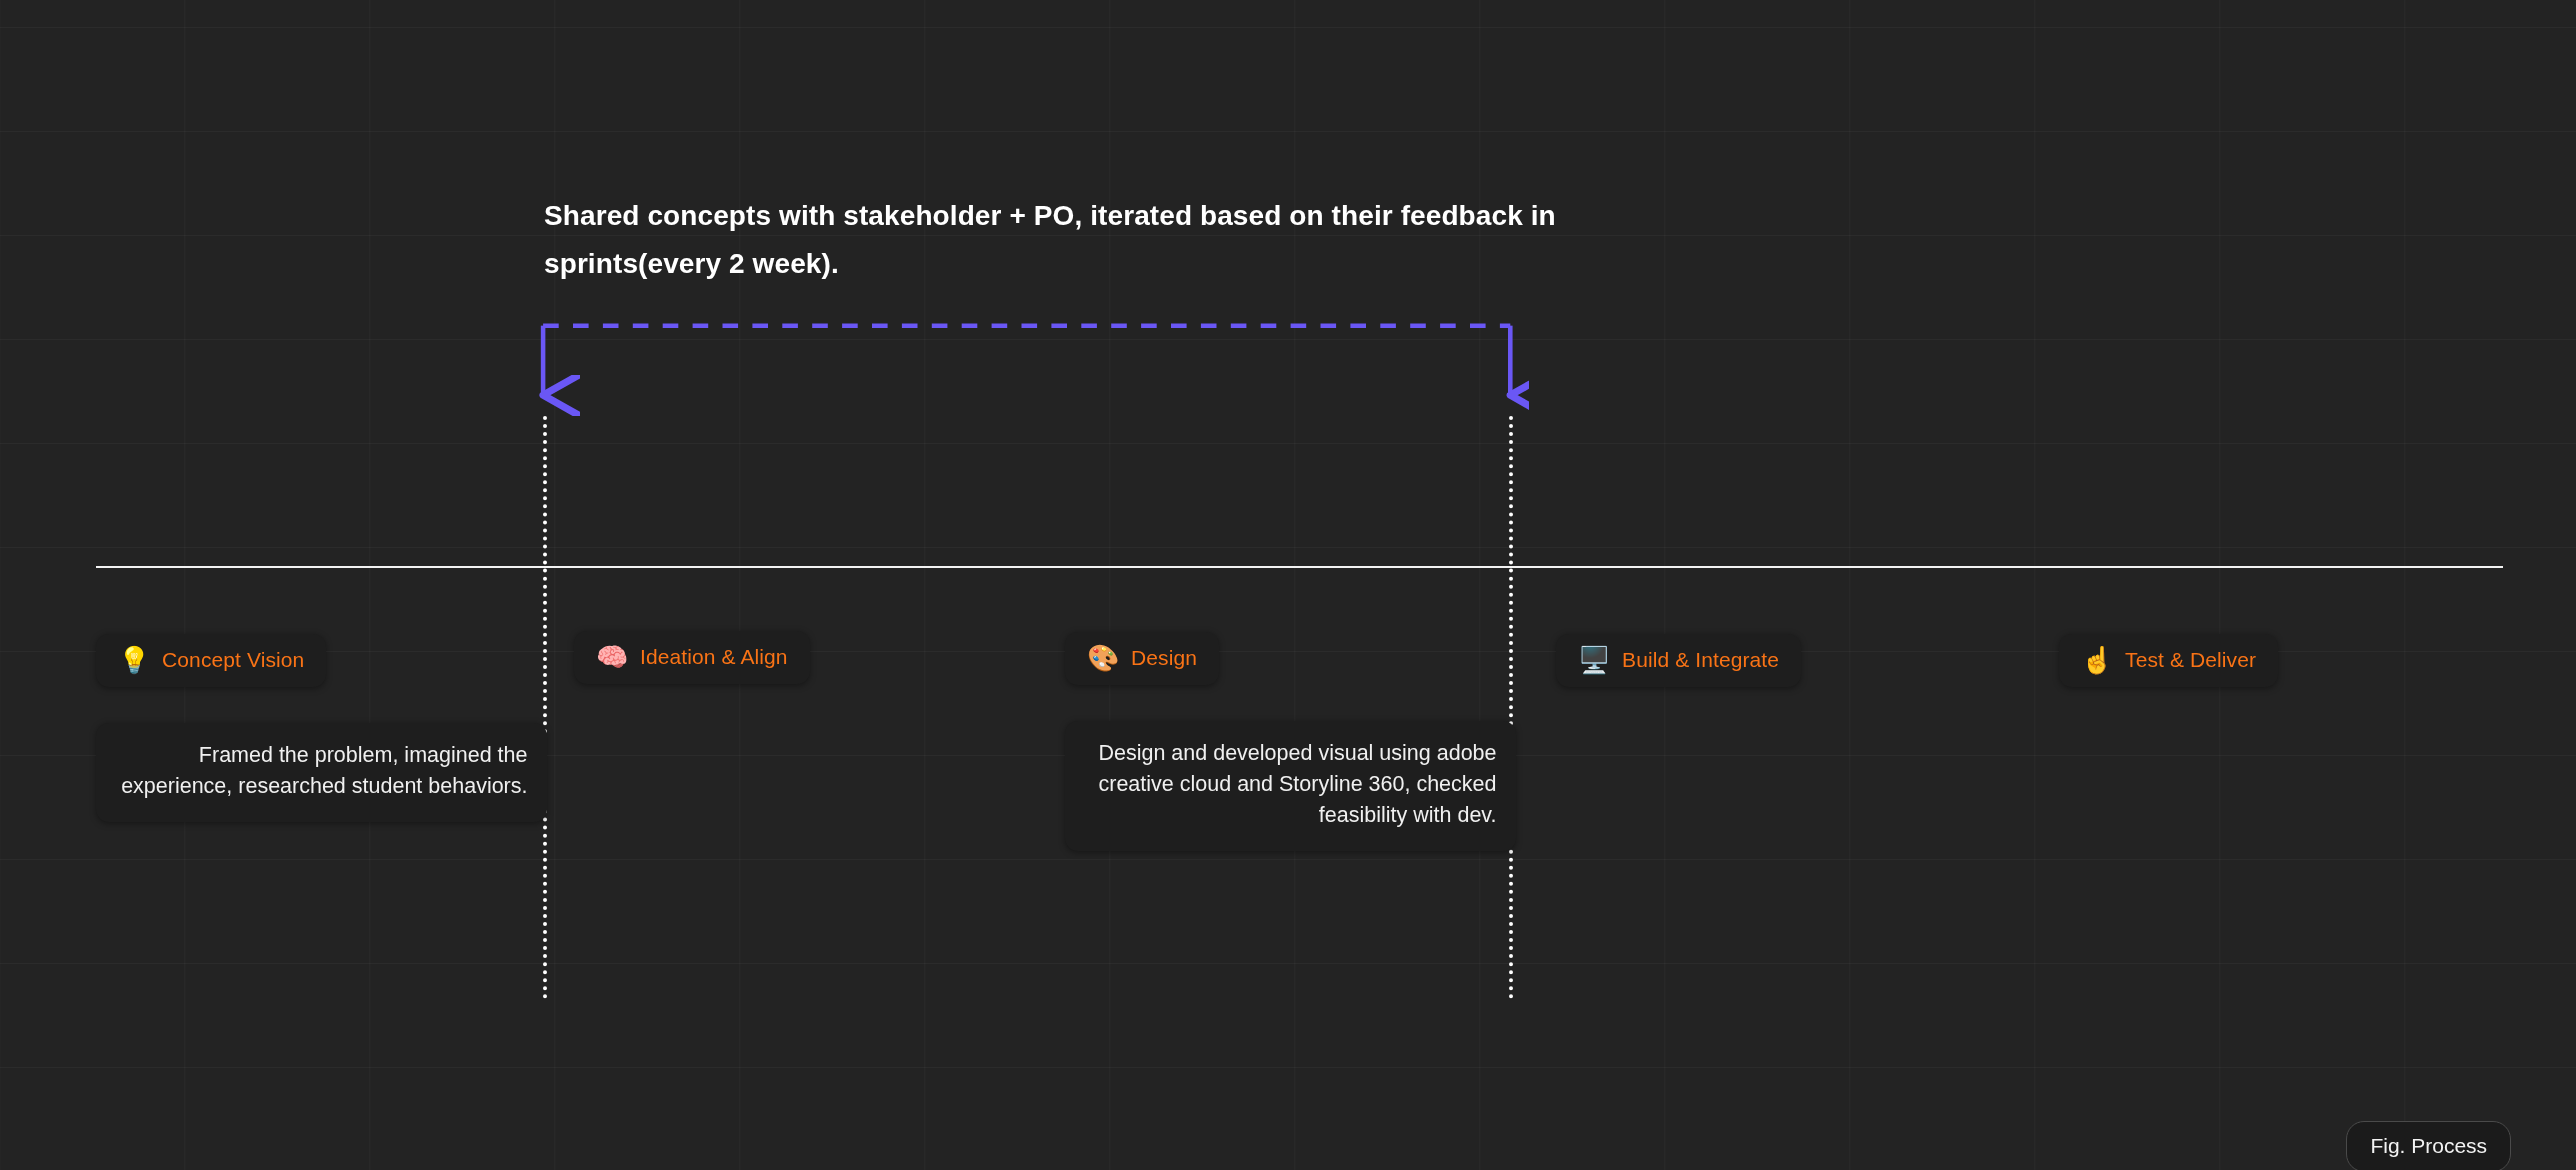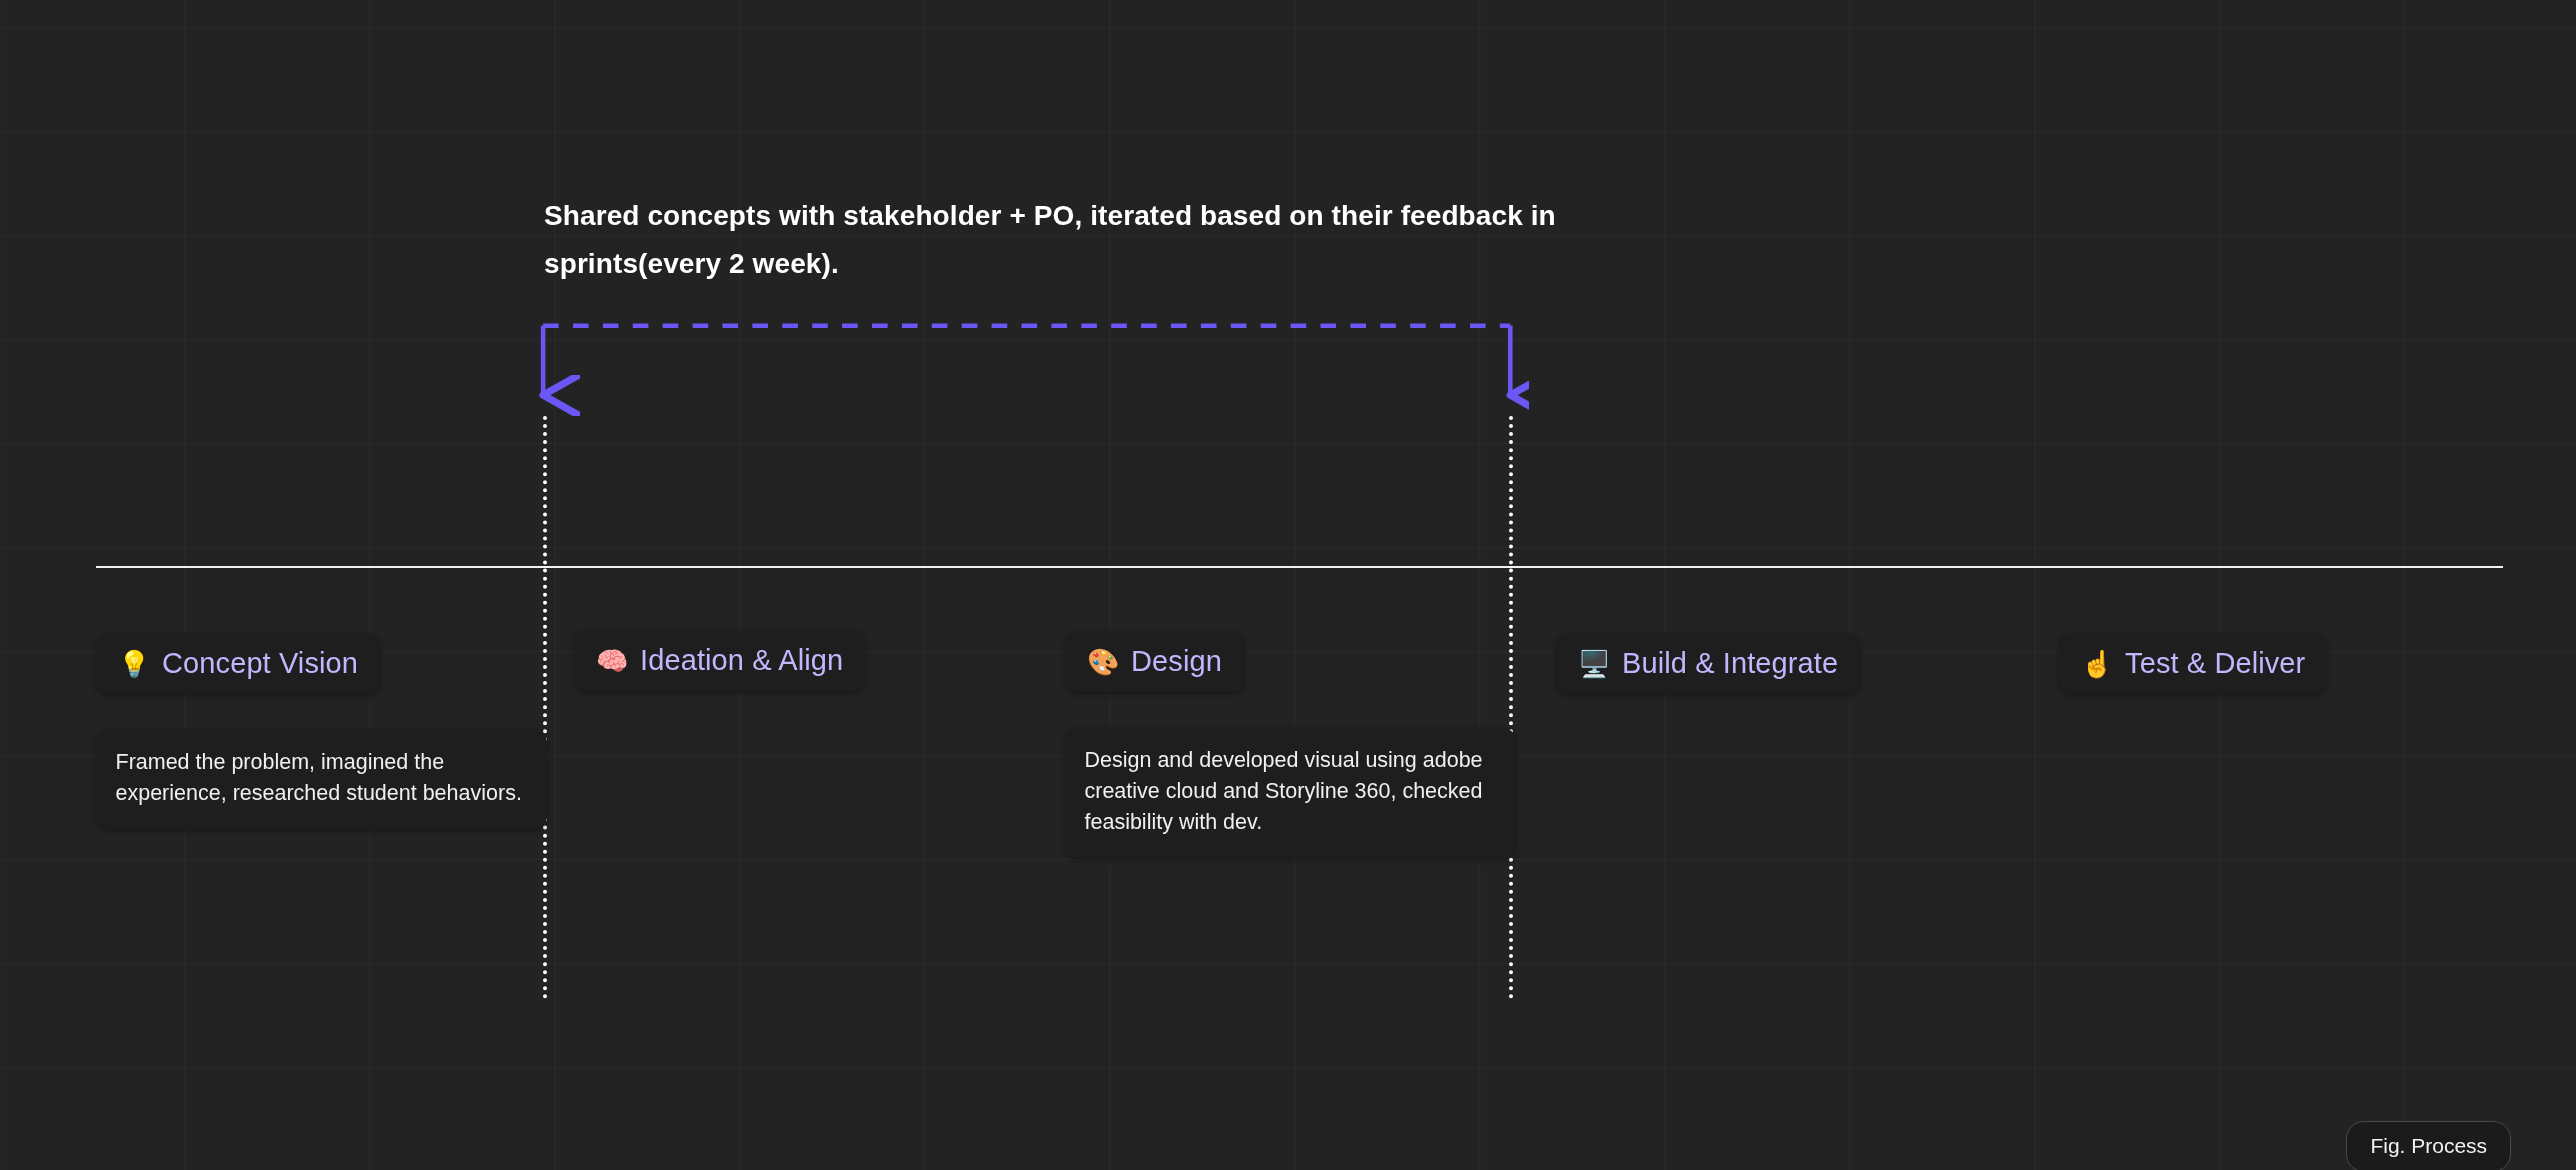--- a/index.html
+++ b/index.html
@@ -87,36 +87,37 @@
     border-radius: 13px;
     padding: 13px 22px 14.3px 22px;
     box-shadow: 0 1.3px 6.5px rgba(0,0,0,0.35);
     white-space: nowrap;
   }
   .stage-emoji {
     font-size: 26px;
     line-height: 1;
   }
   .stage-label {
-    color: #c4b5fd;
-    font-size: 29px;
+    color: #f97316;
+    font-size: 21px;
     font-weight: 400;
     letter-spacing: 0.1px;
   }
   .stage-card {
     margin-top: 36px;
     background: #1e1e1e;
     border-radius: 13px;
     padding: 17px 19.5px 19.5px 19.5px;
     color: #f0f0f0;
     font-size: 21.5px;
     line-height: 31px;
     font-weight: 400;
     box-shadow: 0 1.3px 6.5px rgba(0,0,0,0.35);
     white-space: pre-wrap;
+    text-align: right;
   }
 
   
   #fig-badge {
     position: absolute;
     left: 2346px;
     top: 1121px;
     border: 0.7px solid #4a4a4a;
     border-radius: 18px;
     background: #1b1b1b;

